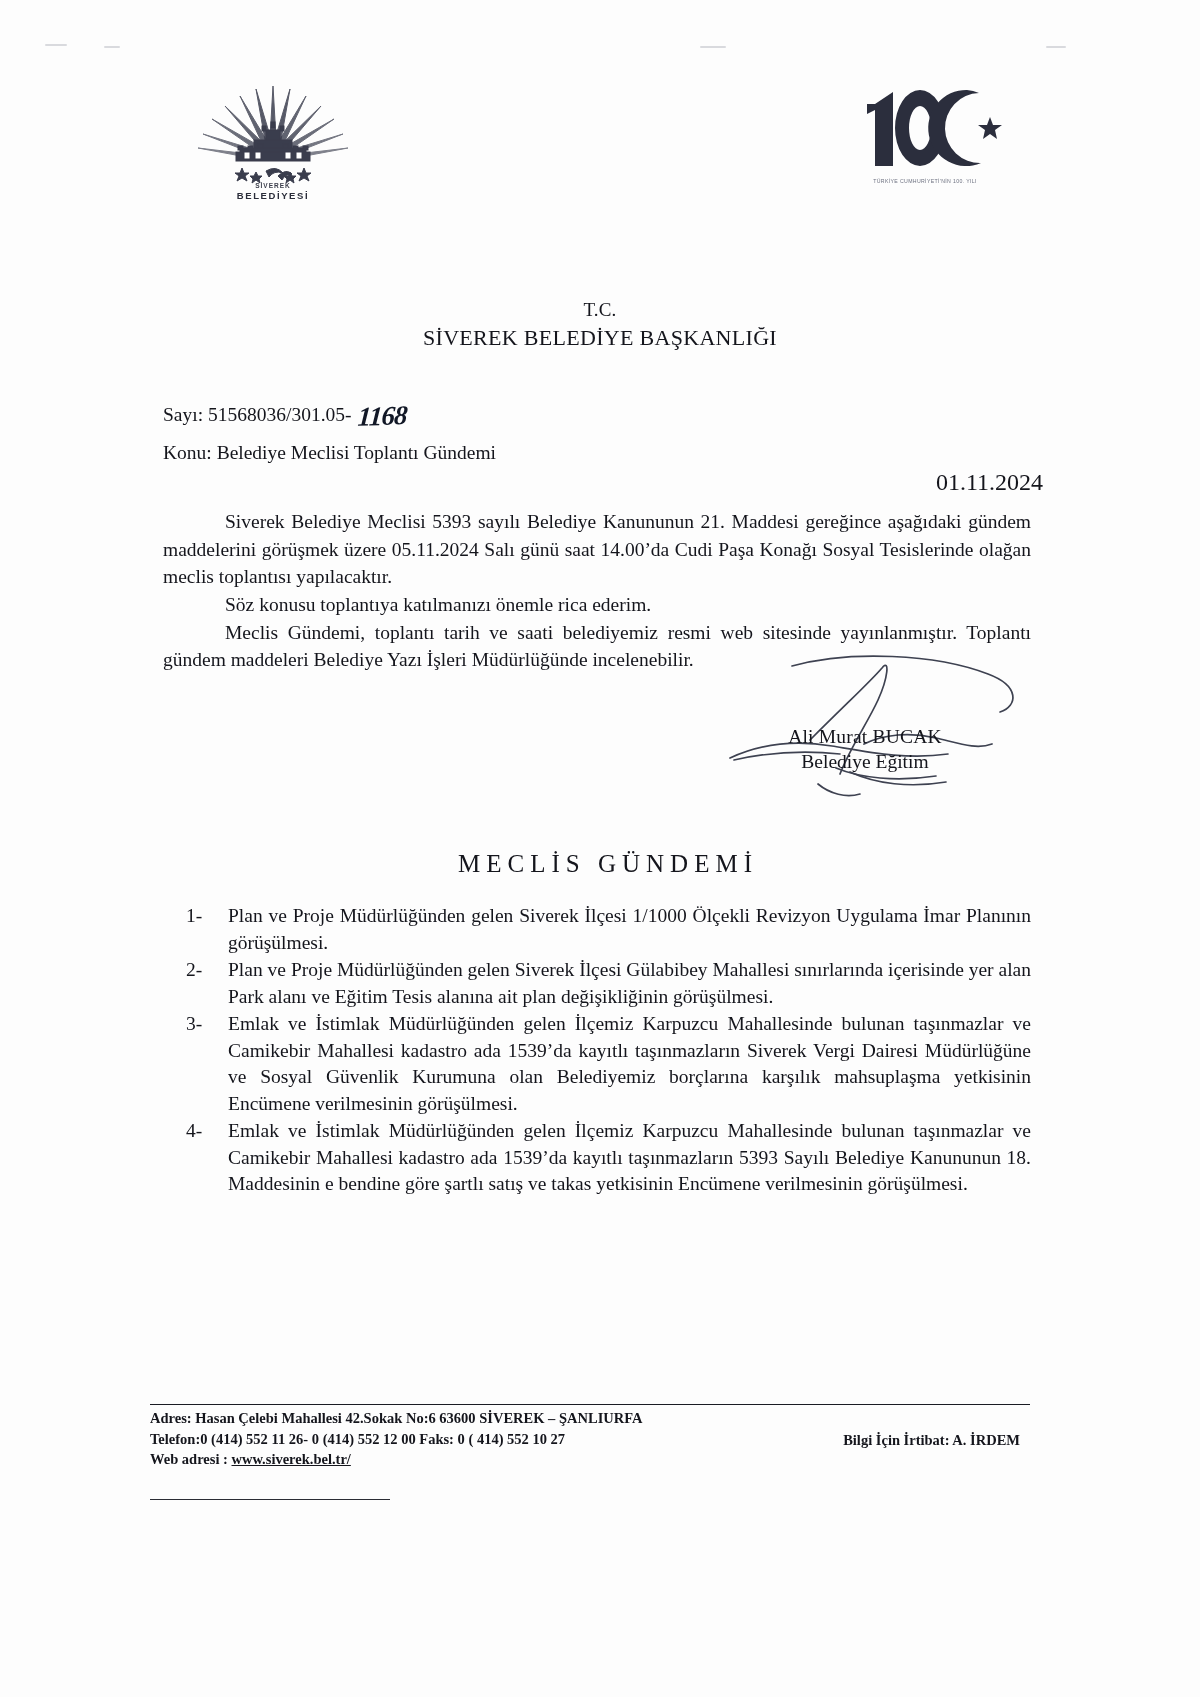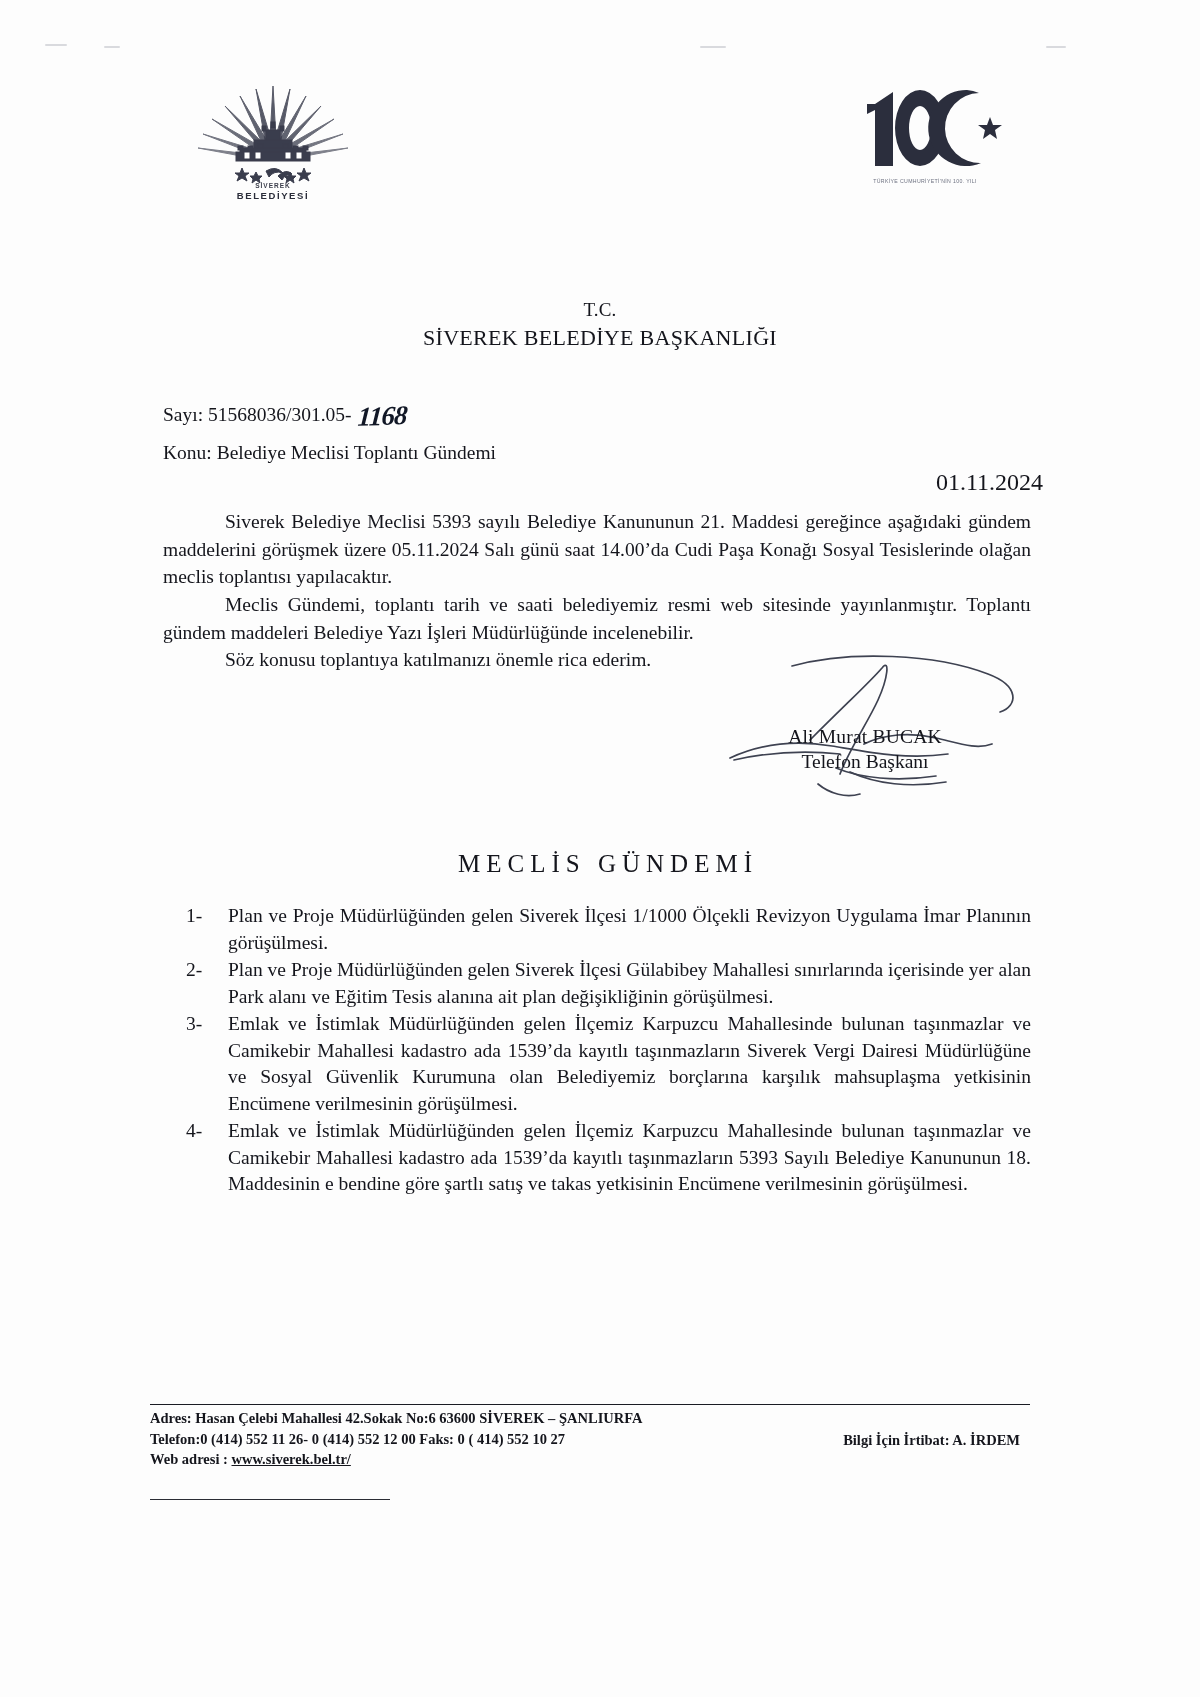--- a/index.html
+++ b/index.html
@@ -353,39 +353,39 @@
       <span class="sayi-line">Sayı: 51568036/301.05-</span><span class="sayi-number">1168</span>
     </div>
     <div class="meta-row">
       <span>Konu: Belediye Meclisi Toplantı Gündemi</span>
       <span class="date">01.11.2024</span>
     </div>
   </div>
 
   <div class="body-text">
     <p>Siverek Belediye Meclisi 5393 sayılı Belediye Kanununun 21. Maddesi gereğince aşağıdaki gündem maddelerini görüşmek üzere 05.11.2024 Salı günü saat 14.00’da Cudi Paşa Konağı Sosyal Tesislerinde olağan meclis toplantısı yapılacaktır.</p>
+    <p>Söz konusu toplantıya katılmanızı önemle rica ederim.</p>
     <p>Meclis Gündemi, toplantı tarih ve saati belediyemiz resmi web sitesinde yayınlanmıştır. Toplantı gündem maddeleri Belediye Yazı İşleri Müdürlüğünde incelenebilir.</p>
-    <p>Söz konusu toplantıya katılmanızı önemle rica ederim.</p>
   </div>
 
   <div class="signature">
     <svg class="sign-scribble" viewBox="0 0 330 150" xmlns="http://www.w3.org/2000/svg">
       <g fill="none" stroke="#3e4251" stroke-width="1.7" stroke-linecap="round">
         <path d="M92 18 C150 2 236 6 288 26 C320 38 318 58 300 64"></path>
         <path d="M110 92 C150 52 170 34 182 20 C190 10 188 30 178 52 C168 74 150 100 140 126"></path>
         <path d="M30 110 C60 96 96 92 132 98 C168 104 206 112 248 106"></path>
         <path d="M34 112 C70 104 104 102 140 106"></path>
         <path d="M136 120 C160 130 196 134 236 128"></path>
         <path d="M150 124 C176 136 210 140 246 134"></path>
         <path d="M164 96 C184 86 210 84 236 90 C258 95 276 102 292 96"></path>
         <path d="M118 136 C130 146 146 150 160 146"></path>
       </g>
     </svg>
     <div class="sign-name">Ali Murat BUCAK</div>
-    <div class="sign-title">Telefon Başkanı</div>
+    <div class="sign-title">Belediye Eğitim</div>
   </div>
 
   <div class="agenda-heading">MECLİS GÜNDEMİ</div>
 
   <div class="agenda-list">
     <div class="agenda-item">
       <span class="agenda-num">1-</span>
       <span class="agenda-text">Plan ve Proje Müdürlüğünden gelen Siverek İlçesi 1/1000 Ölçekli Revizyon Uygulama İmar Planının görüşülmesi.</span>
     </div>
     <div class="agenda-item">

